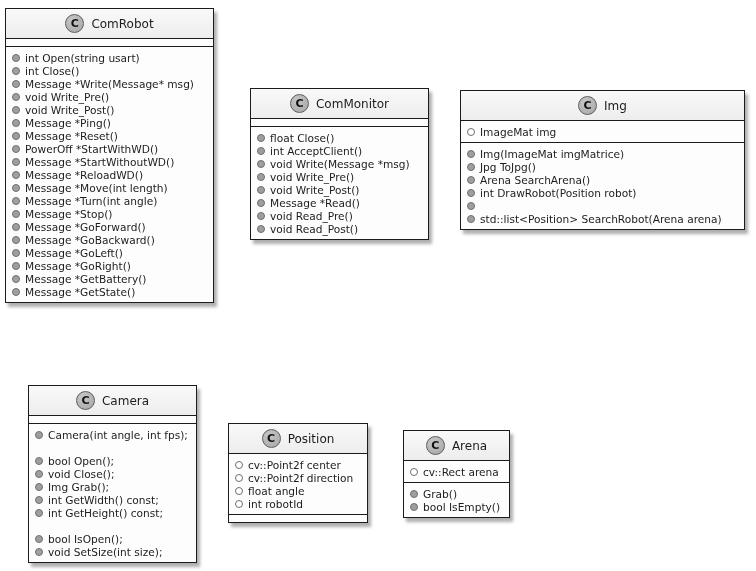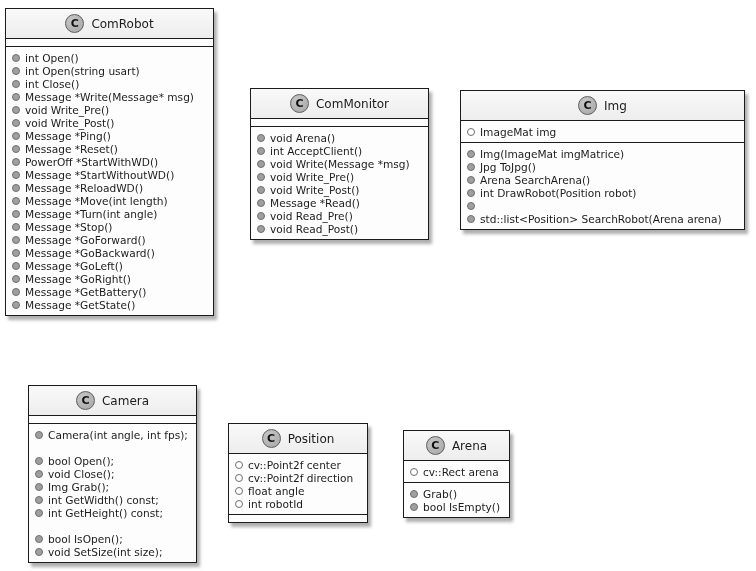--- a/index.html
+++ b/index.html
@@ -60,24 +60,20 @@
 <div class="canvas">
 
   <div class="uml-class" style="left:5px; top:8px; width:209px;">
     <div class="title">
       <span class="badge">C</span>
       <span class="cname">ComRobot</span>
     </div>
     <div class="compartment empty fields"></div>
     <div class="compartment methods">
 
-        <div class="row">
-          <span class="bullet"></span>
-          <span class="rtext">int Open()</span>
-        </div>
 
         <div class="row">
           <span class="bullet"></span>
           <span class="rtext">int Open(string usart)</span>
         </div>
 
         <div class="row">
           <span class="bullet"></span>
           <span class="rtext">int Close()</span>
         </div>
@@ -174,21 +170,21 @@
     <div class="title">
       <span class="badge">C</span>
       <span class="cname">ComMonitor</span>
     </div>
     <div class="compartment empty fields"></div>
     <div class="compartment methods">
 
 
         <div class="row">
           <span class="bullet"></span>
-          <span class="rtext">void Arena()</span>
+          <span class="rtext">float Close()</span>
         </div>
 
         <div class="row">
           <span class="bullet"></span>
           <span class="rtext">int AcceptClient()</span>
         </div>
 
         <div class="row">
           <span class="bullet"></span>
           <span class="rtext">void Write(Message *msg)</span>

